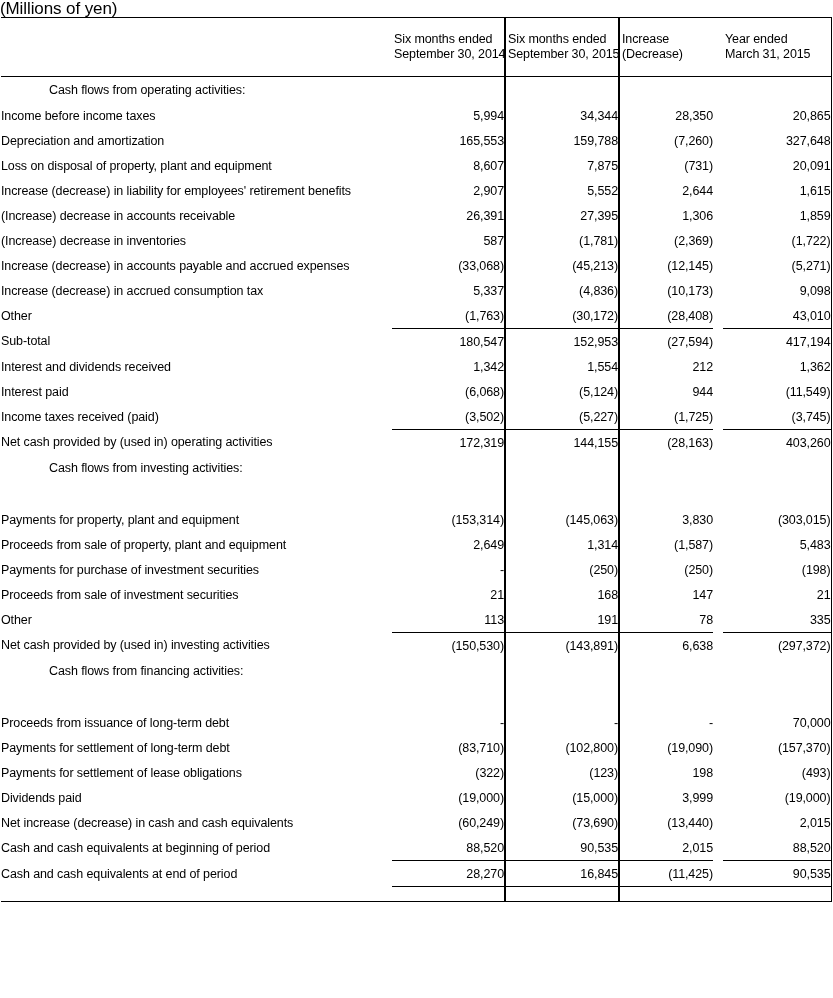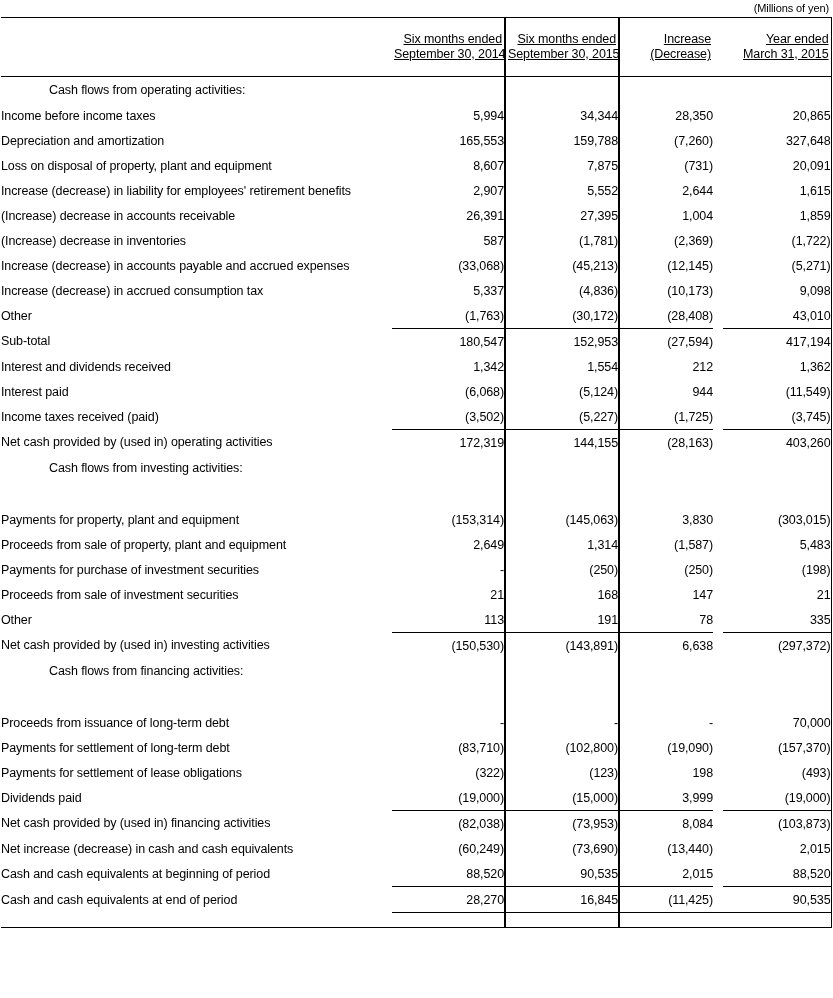--- a/index.html
+++ b/index.html
@@ -20,22 +20,22 @@
     background: #ffffff;
     box-sizing: border-box;
   }
 
   
   .units-caption {
     position: absolute;
     top: 0px;
     left: 0;
     width: 829px;
-    text-align: right;
-    font-size: 11px;
+    text-align: left;
+    font-size: 17px;
     line-height: 17px;
     letter-spacing: -0.1px;
   }
 
   
   .cf-table {
     position: absolute;
     top: 17px;
     left: 1px;
     width: 830px;
@@ -84,24 +84,23 @@
   tr.r-norm td   { height: 25px; }
   tr.r-section td{ height: 26px; padding-left: 48px; }
   tr.r-spacer td { height: 26px; }
   tr.r-tail td   { height: 14px; }
 
   
   tr.r-head td { border-top: 1px solid #000; border-bottom: 1px solid #000; }
 
   
   .hdr-txt {
-    text-align: right;
+    text-align: left;
     line-height: 15px;
     padding: 0 2px;
-    text-decoration: underline;
   }
 
   
   td.rule-top { border-top: 1px solid #000; }
   td.rule-bot { border-bottom: 1px solid #000; }
 
   
   tr.r-tail td { border-top: 1px solid #000; border-bottom: 1px solid #000; }
   tr.r-tail td.cell-label { border-top: 0; }
 
@@ -193,21 +192,21 @@
           <td class="cell-num">2,907</td>
           <td class="cell-num bold-left">5,552</td>
           <td class="cell-num bold-left">2,644</td>
           <td class="cell-gap"></td>
           <td class="cell-num last">1,615</td>
         </tr>
         <tr class="r-norm">
           <td class="cell-label ind-1">(Increase) decrease in accounts receivable</td>
           <td class="cell-num">26,391</td>
           <td class="cell-num bold-left">27,395</td>
-          <td class="cell-num bold-left">1,004</td>
+          <td class="cell-num bold-left">1,306</td>
           <td class="cell-gap"></td>
           <td class="cell-num last">1,859</td>
         </tr>
         <tr class="r-norm">
           <td class="cell-label ind-1">(Increase) decrease in inventories</td>
           <td class="cell-num">587</td>
           <td class="cell-num bold-left">(1,781)</td>
           <td class="cell-num bold-left">(2,369)</td>
           <td class="cell-gap"></td>
           <td class="cell-num last">(1,722)</td>
@@ -382,28 +381,20 @@
         </tr>
         <tr class="r-norm">
           <td class="cell-label ind-1">Dividends paid</td>
           <td class="cell-num">(19,000)</td>
           <td class="cell-num bold-left">(15,000)</td>
           <td class="cell-num bold-left">3,999</td>
           <td class="cell-gap"></td>
           <td class="cell-num last">(19,000)</td>
         </tr>
         <tr class="r-norm">
-          <td class="cell-label ind-1">Net cash provided by (used in) financing activities</td>
-          <td class="cell-num rule-top">(82,038)</td>
-          <td class="cell-num bold-left rule-top">(73,953)</td>
-          <td class="cell-num bold-left rule-top">8,084</td>
-          <td class="cell-gap"></td>
-          <td class="cell-num last rule-top">(103,873)</td>
-        </tr>
-        <tr class="r-norm">
           <td class="cell-label ind-0">Net increase (decrease) in cash and cash equivalents</td>
           <td class="cell-num">(60,249)</td>
           <td class="cell-num bold-left">(73,690)</td>
           <td class="cell-num bold-left">(13,440)</td>
           <td class="cell-gap"></td>
           <td class="cell-num last">2,015</td>
         </tr>
         <tr class="r-norm">
           <td class="cell-label ind-0">Cash and cash equivalents at beginning of period</td>
           <td class="cell-num">88,520</td>

